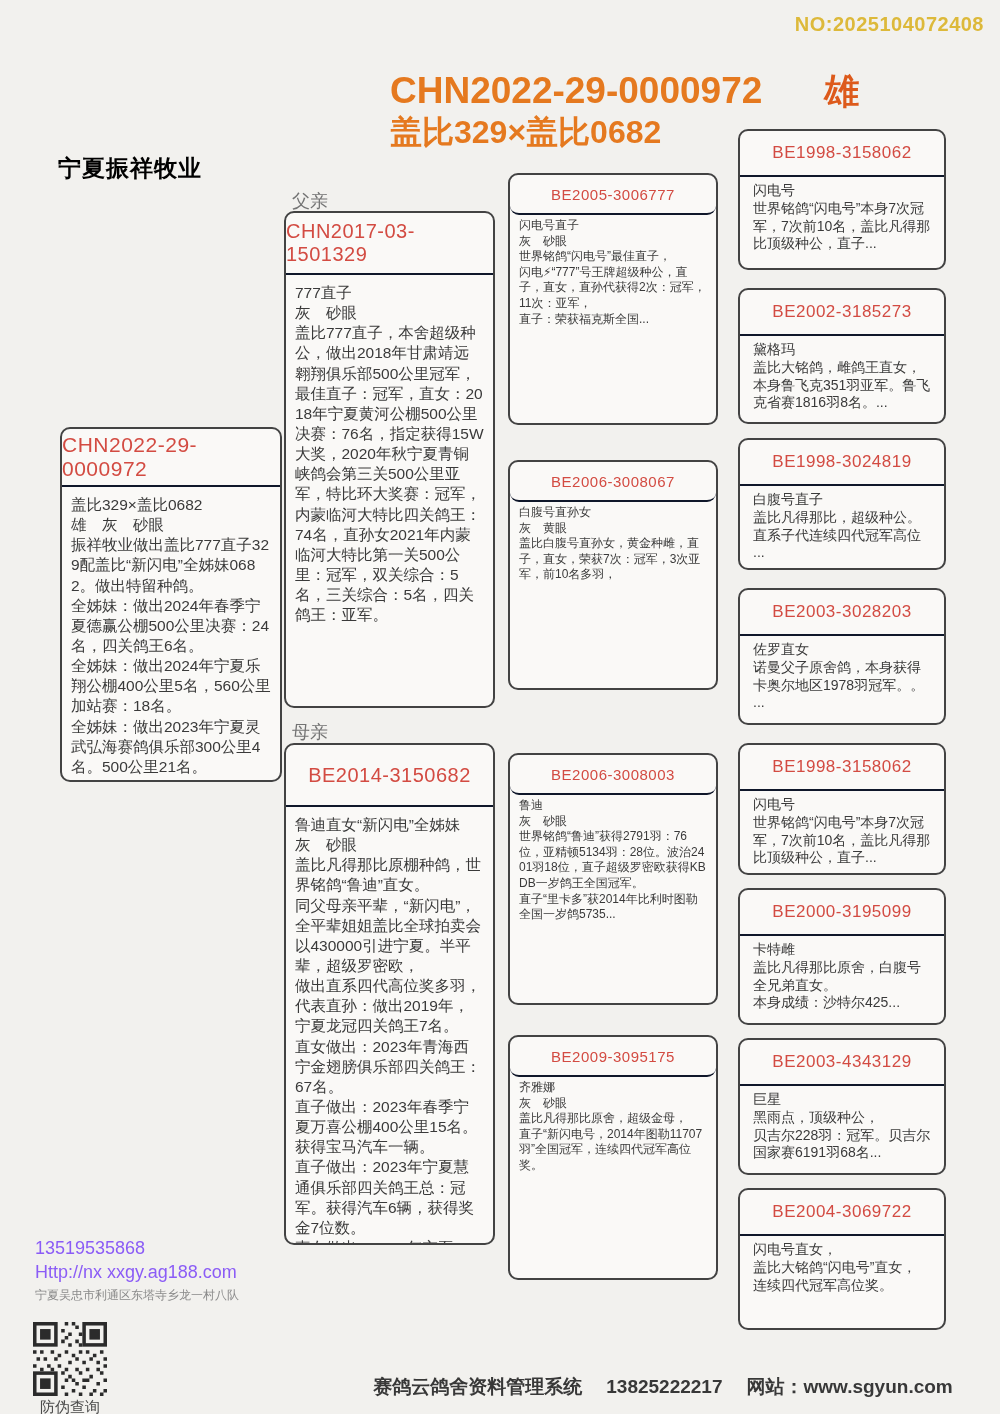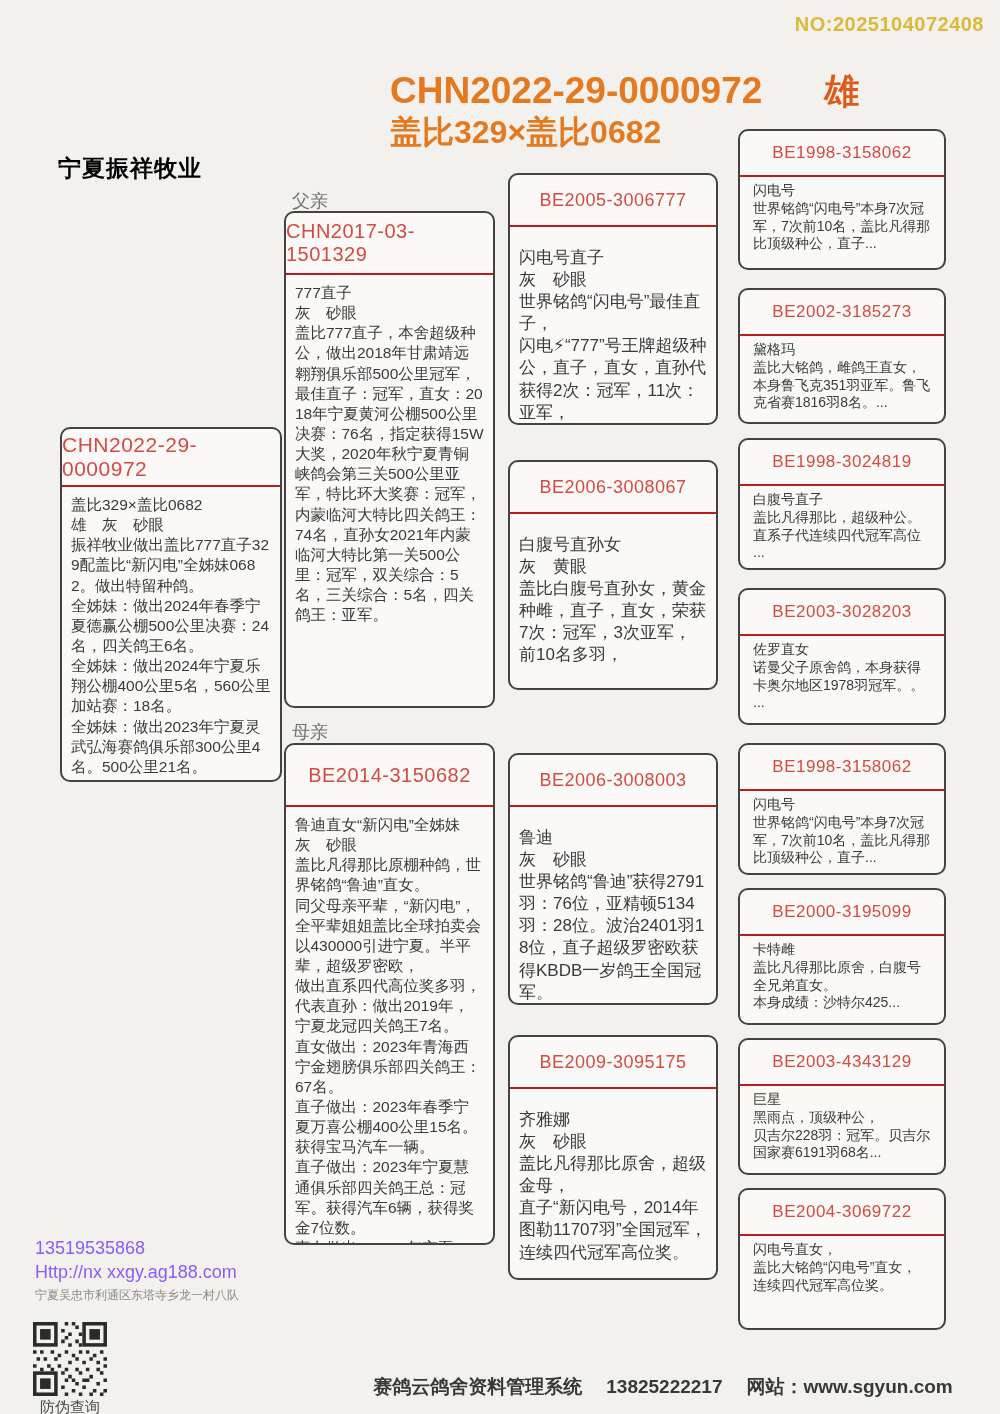--- a/index.html
+++ b/index.html
@@ -28,37 +28,37 @@
   .gen-label{position:absolute;font-size:18px;color:#737373;}
 
   .pbox{
     position:absolute;box-sizing:border-box;
     background:#faf9f7;
     border:2px solid #434343;border-radius:10px;
     overflow:hidden;
   }
   .pbox-header{
     display:flex;align-items:center;justify-content:center;
-    border-bottom:2px solid #b91c1c;
+    border-bottom:2px solid #0f172a;
     color:#d34b42;box-sizing:border-box;
     letter-spacing:.5px;
   }
   .pbox-body{
     white-space:pre-wrap;color:#3a3a3a;
     word-break:break-all;
   }
   
   .c1 .pbox-header{height:58px;font-size:21px;}
   .c1 .pbox-body{padding:8px 9px;font-size:15.5px;line-height:1.3;}
   
   .c2 .pbox-header{height:62px;font-size:20px;}
   .c2 .pbox-body{padding:8px 9px;font-size:15.5px;line-height:1.3;}
   
-  .c3 .pbox-header{height:52px;font-size:18px;}
-  .c3 .pbox-body{padding:20px 9px;font-size:17px;line-height:1.3;}
+  .c3 .pbox-header{height:40px;font-size:15px;border-radius:9px;}
+  .c3 .pbox-body{padding:3px 9px;font-size:12px;line-height:1.3;}
   
   .c4 .pbox-header{height:46px;font-size:17px;}
   .c4 .pbox-body{padding:5px 13px;font-size:14px;line-height:1.27;}
 
   .contact{position:absolute;left:35px;top:1236px;line-height:1.35;}
   .contact .phone,.contact .url{color:#8b5cf6;font-size:18px;}
   .contact .address{color:#8a8a8a;font-size:12px;margin-top:2px;}
 
   .qr-wrap{position:absolute;left:30px;top:1322px;width:80px;text-align:center;}
   .qr-code{width:74px;height:74px;display:block;margin:0 auto;}

